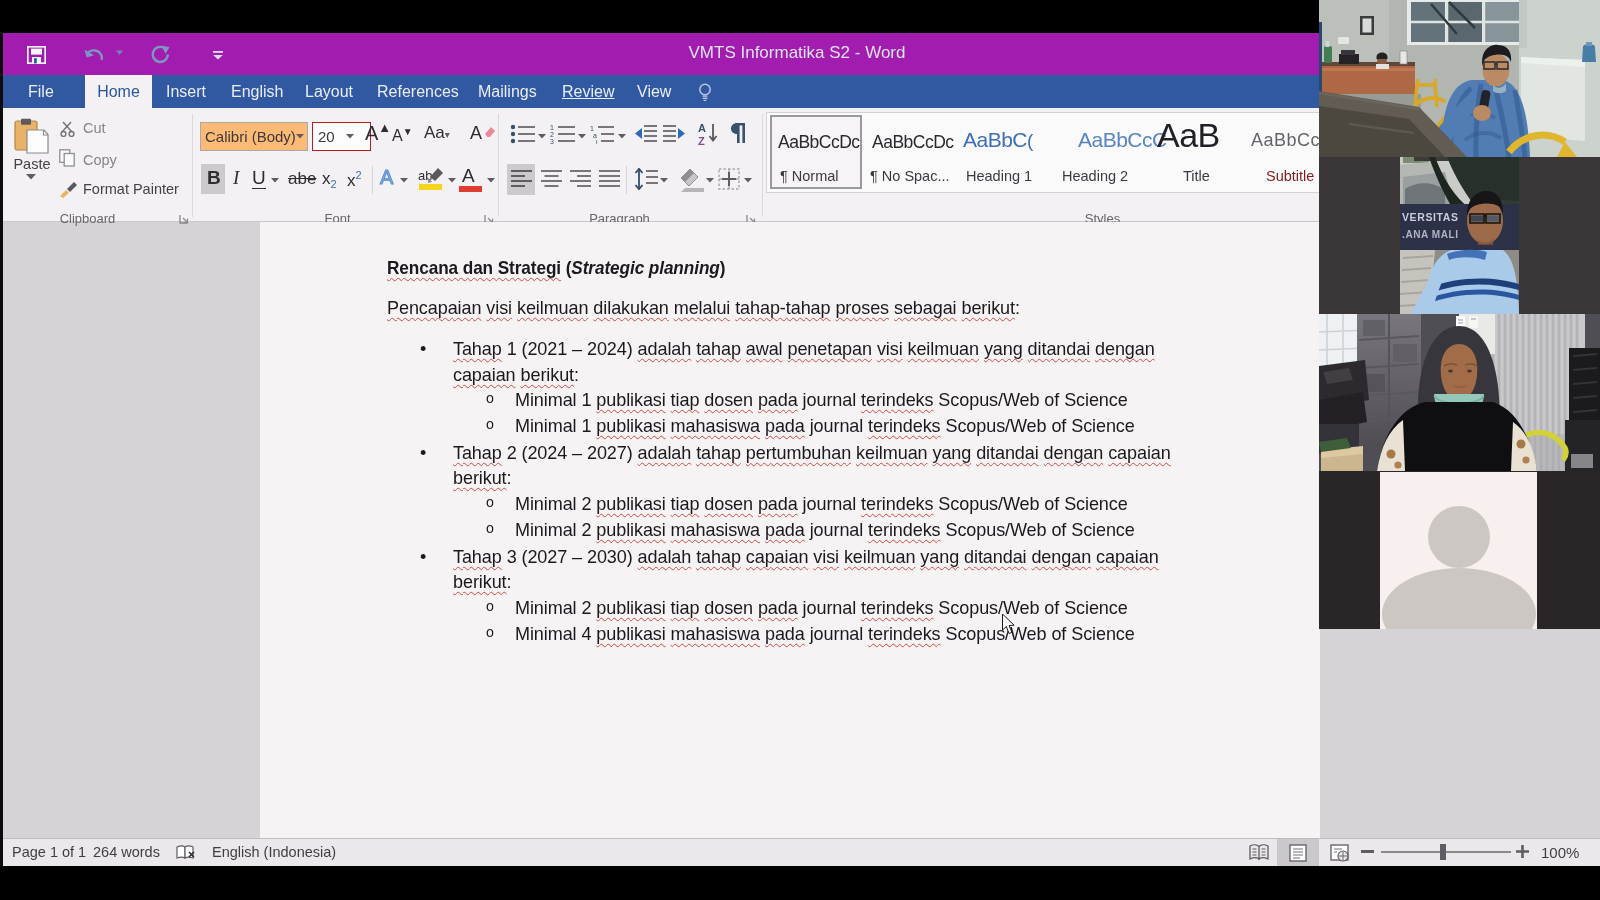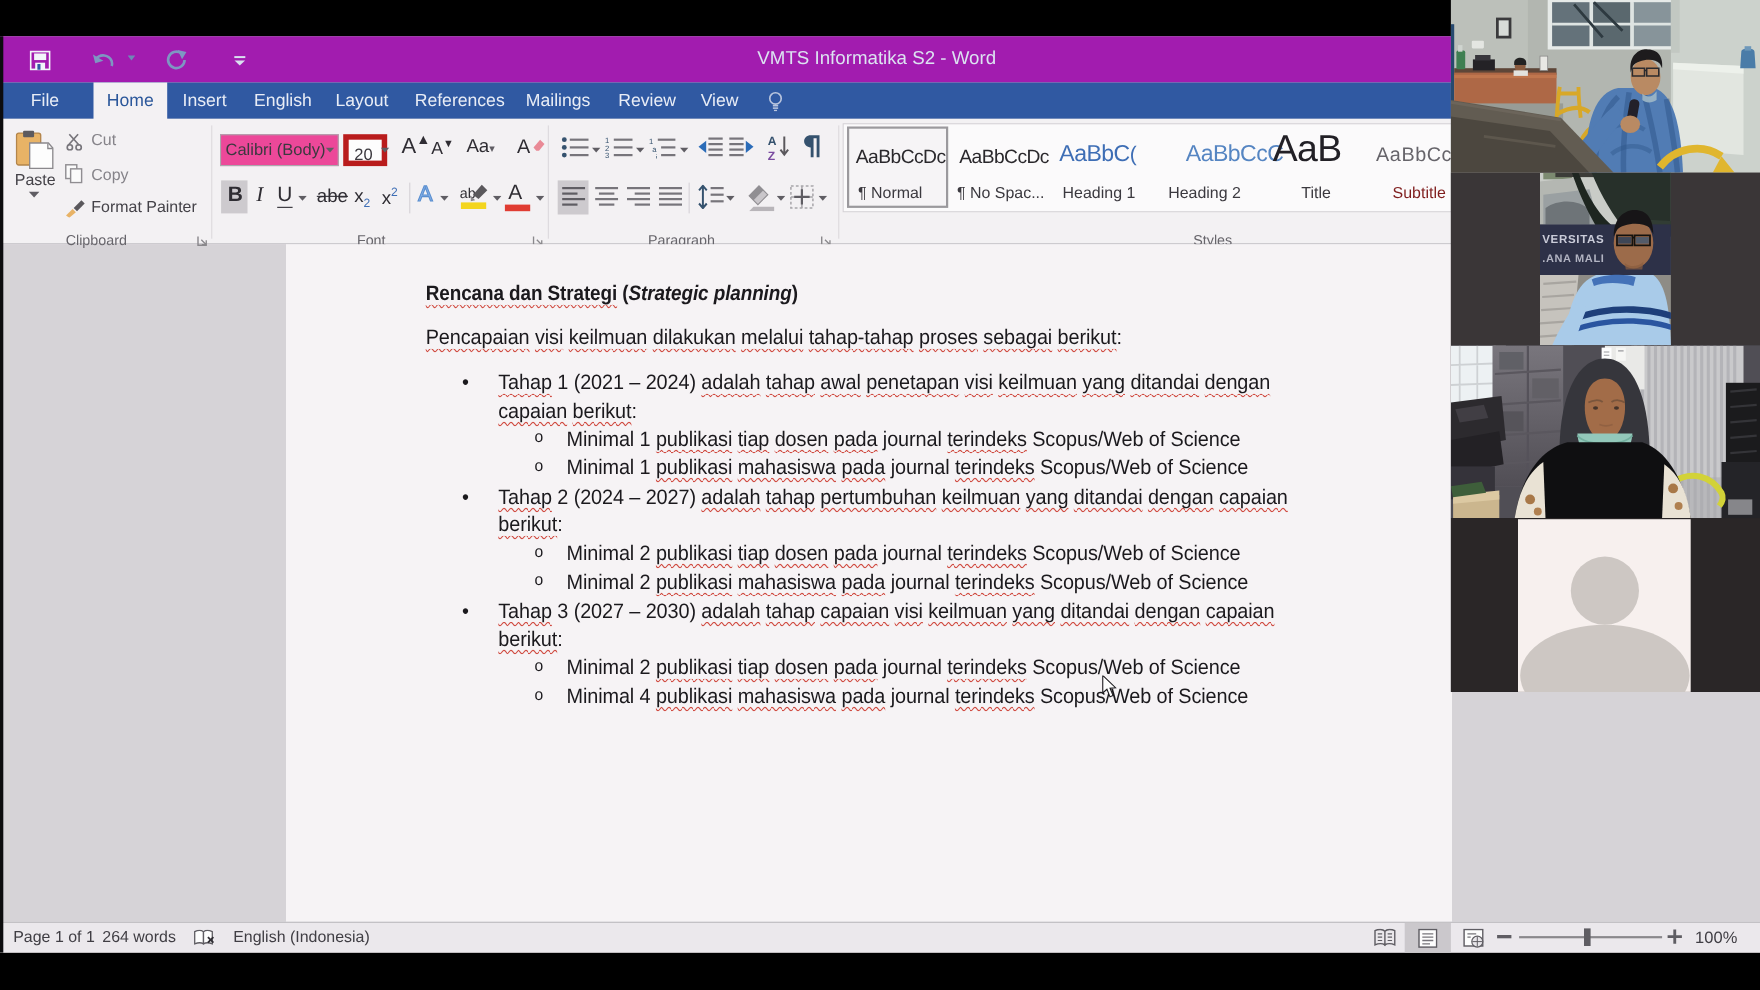--- a/index.html
+++ b/index.html
@@ -57,21 +57,21 @@
     </svg>
     <div class="abs" style="left:797px;top:10px;transform:translateX(-50%);color:#dce3f1;font-size:17px;white-space:nowrap;">VMTS Informatika S2 - Word</div>
   </div>
   <div id="tabrow">
     <div class="tab" style="left:28px;">File</div>
     <div class="tab" style="left:166px;">Insert</div>
     <div class="tab" style="left:231px;">English</div>
     <div class="tab" style="left:305px;">Layout</div>
     <div class="tab" style="left:377px;">References</div>
     <div class="tab" style="left:478px;">Mailings</div>
-    <div class="tab" style="left:562px;">Review</div>
+    <div class="tab" style="left:562px;text-decoration:underline;">Review</div>
     <div class="tab" style="left:637px;">View</div>
     <svg class="abs" style="left:698px;top:8px;" width="14" height="19" viewBox="0 0 14 19">
       <circle cx="7" cy="6.5" r="5.2" fill="none" stroke="#b9c5de" stroke-width="1.5"></circle>
       <rect x="4.6" y="12.4" width="4.8" height="1.4" fill="#b9c5de"></rect>
       <rect x="4.6" y="14.6" width="4.8" height="1.4" fill="#b9c5de"></rect>
       <rect x="5.6" y="16.8" width="2.8" height="1.2" fill="#b9c5de"></rect>
     </svg>
   </div>
   <div id="hometab">Home</div>
   <div id="ribbon">
@@ -115,28 +115,28 @@
         <path d="M9 9 L16 2 L19 5 L12 12 Z" fill="#5a585c"></path>
       </svg>
       <div class="abs" style="left:83px;top:73px;font-size:14.5px;color:#444248;">Format Painter</div>
       <svg class="abs" style="left:179px;top:106px;" width="11" height="11" viewBox="0 0 11 11">
         <path d="M1 1 L1 9 L9 9" fill="none" stroke="#8a888c" stroke-width="1.3"></path>
         <path d="M4 4 L8.5 8.5 M8.5 4.5 L8.5 8.5 L4.5 8.5" fill="none" stroke="#8a888c" stroke-width="1.2"></path>
       </svg>
     </div>
     <div id="fontgrp">
 
-      <div class="abs" style="left:200px;top:14px;width:108px;height:29px;background:#ec4899;border:1px solid #aaa8ac;box-sizing:border-box;">
+      <div class="abs" style="left:200px;top:14px;width:108px;height:29px;background:#fdba74;border:1px solid #aaa8ac;box-sizing:border-box;">
         <span style="position:absolute;left:4px;top:5px;font-size:15px;color:#3b393f;">Calibri (Body)</span>
       </div>
       <svg class="abs" style="left:296px;top:26px;" width="8" height="5" viewBox="0 0 8 5">
           <path d="M0 0 L8 0 L4 4.6 Z" fill="#5f5d63"></path>
         </svg>
 
-      <div class="abs" style="left:312px;top:14px;width:40px;height:29px;background:#fdfdfd;border:5px solid #b91c1c;box-sizing:border-box;">
+      <div class="abs" style="left:312px;top:14px;width:59px;height:29px;background:#fdfdfd;border:1px solid #b91c1c;box-sizing:border-box;">
         <span style="position:absolute;left:5px;top:5px;font-size:15px;color:#3b393f;">20</span>
       </div>
       <svg class="abs" style="left:346px;top:26px;" width="8" height="5" viewBox="0 0 8 5">
           <path d="M0 0 L8 0 L4 4.6 Z" fill="#5f5d63"></path>
         </svg>
 
       <div class="abs" style="left:365px;top:14px;font-size:20px;color:#2f2d33;">A<span style="font-size:13px;position:relative;top:-8px;">▲</span></div>
       <div class="abs" style="left:392px;top:19px;font-size:16px;color:#2f2d33;">A<span style="font-size:10px;position:relative;top:-6px;">▼</span></div>
 
       <div class="abs" style="left:424px;top:15px;font-size:17px;color:#2f2d33;">Aa<span style="font-size:10px;color:#5f5d63;">▾</span></div>

